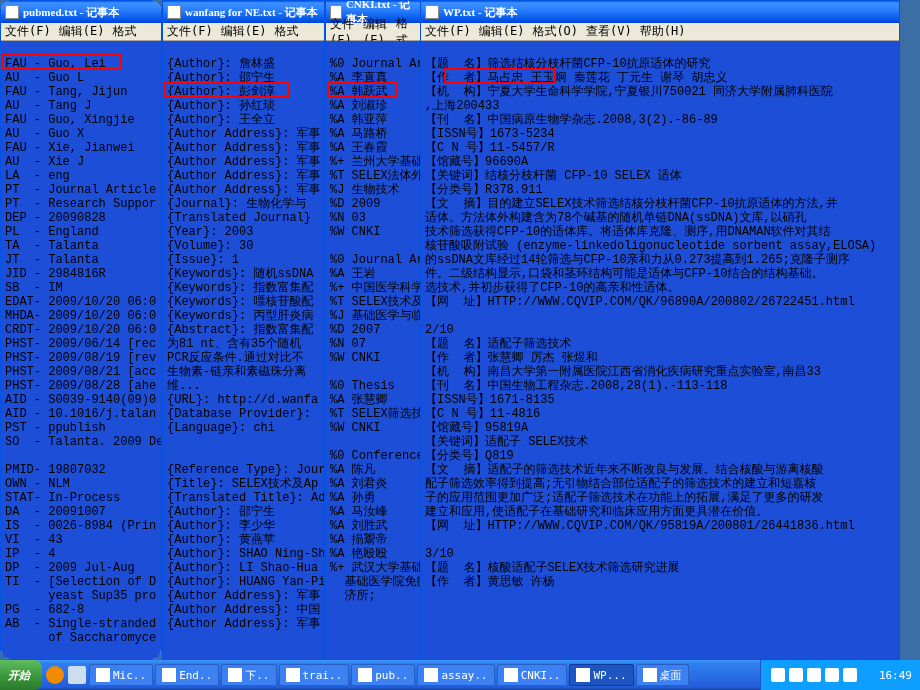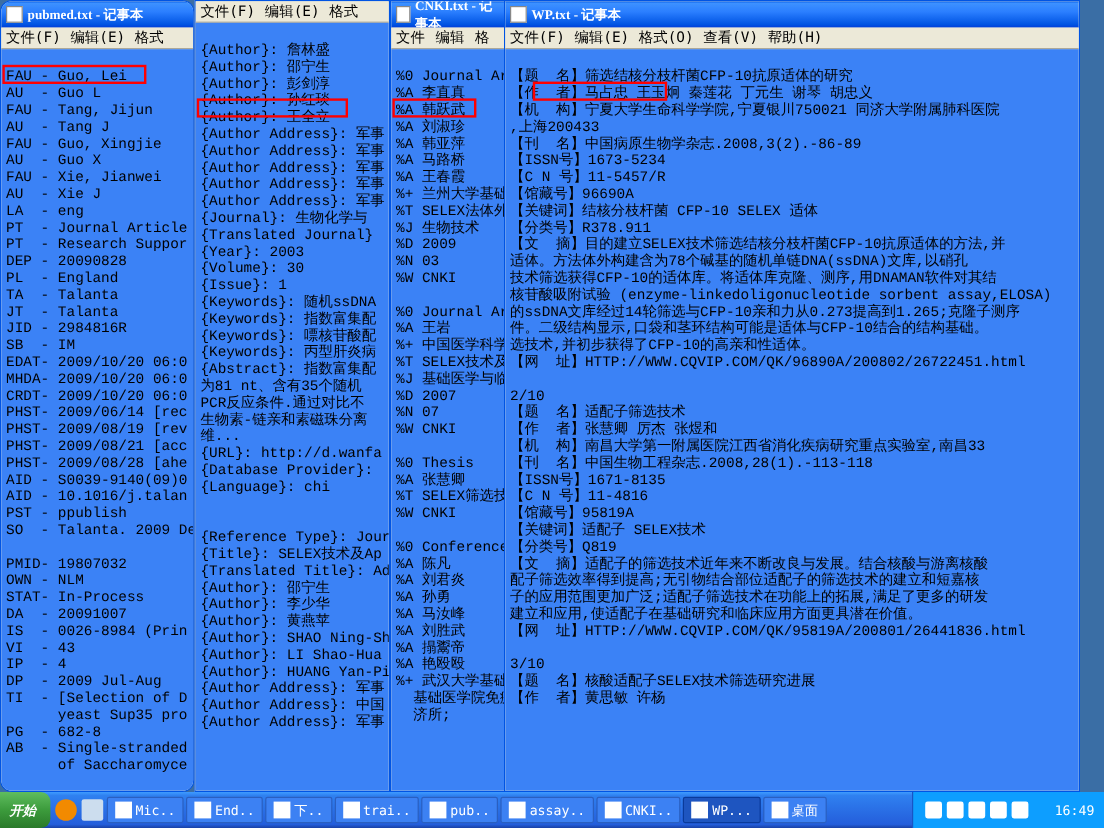--- a/index.html
+++ b/index.html
@@ -35,30 +35,31 @@
   width: 14px; height: 14px;
   background: #fff;
   margin-right: 4px;
   border: 1px solid #888;
 }
 .menubar {
   background: #ece9d8;
   border-bottom: 1px solid #aca899;
   height: 18px;
   display: flex;
+  align-items: center;
   padding: 0 4px;
   font-size: 12px;
 }
 .menubar span {
   margin-right: 8px;
   cursor: default;
 }
 .content {
   flex: 1;
-  background: #3b82f6;
+  background: #1d4ed8;
   overflow: hidden;
   padding: 2px 4px;
   white-space: pre;
   font-family: "SimSun", "宋体", "Courier New", monospace;
   font-size: 12px;
   line-height: 14px;
 }
 .highlight-box {
   position: absolute;
   border: 2px solid #ff0000;
@@ -179,20 +180,24 @@
 DP  - 2009 Jul-Aug
 TI  - [Selection of D
       yeast Sup35 pro
 PG  - 682-8
 AB  - Single-stranded
       of Saccharomyce</div>
 </div>
 <div class="highlight-box" style="left:2px; top:54px; width:120px; height:16px;"></div>
 
 <div class="window" style="left:162px; top:0; width:163px; height:660px;">
+  <div class="titlebar">
+    <span class="titlebar-icon"></span>
+    <span>wanfang for NE.txt - 记事本</span>
+  </div>
   <div class="menubar">
     <span>文件(F)</span>
     <span>编辑(E)</span>
     <span>格式</span>
   </div>
   <div class="content" id="wanfang-content">
 {Author}: 詹林盛
 {Author}: 邵宁生
 {Author}: 彭剑淳
 {Author}: 孙红琰

